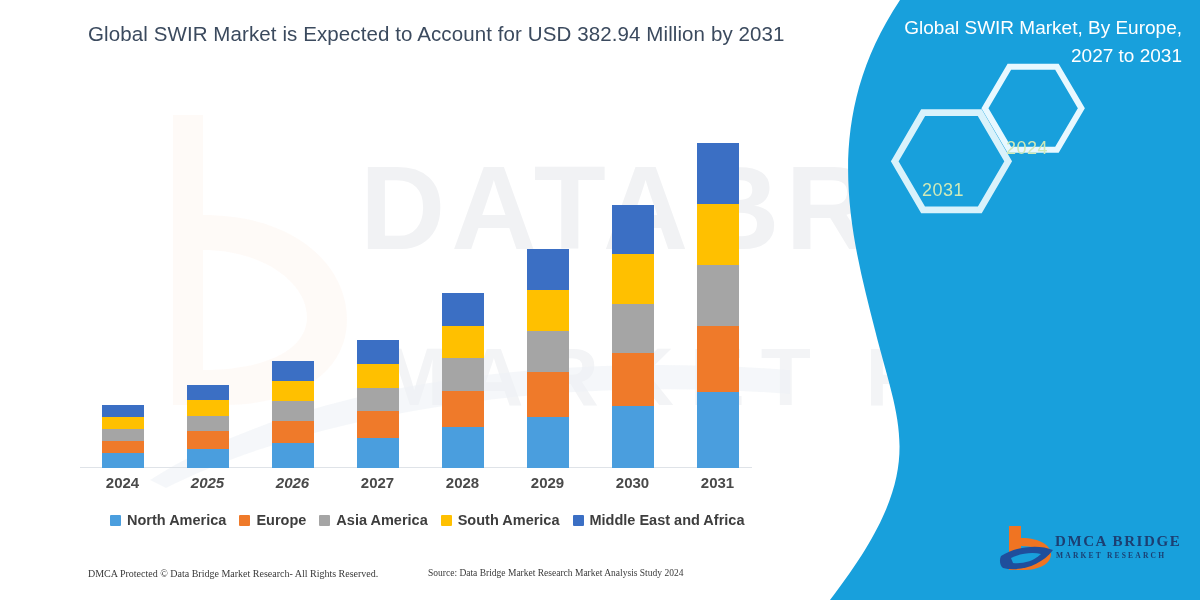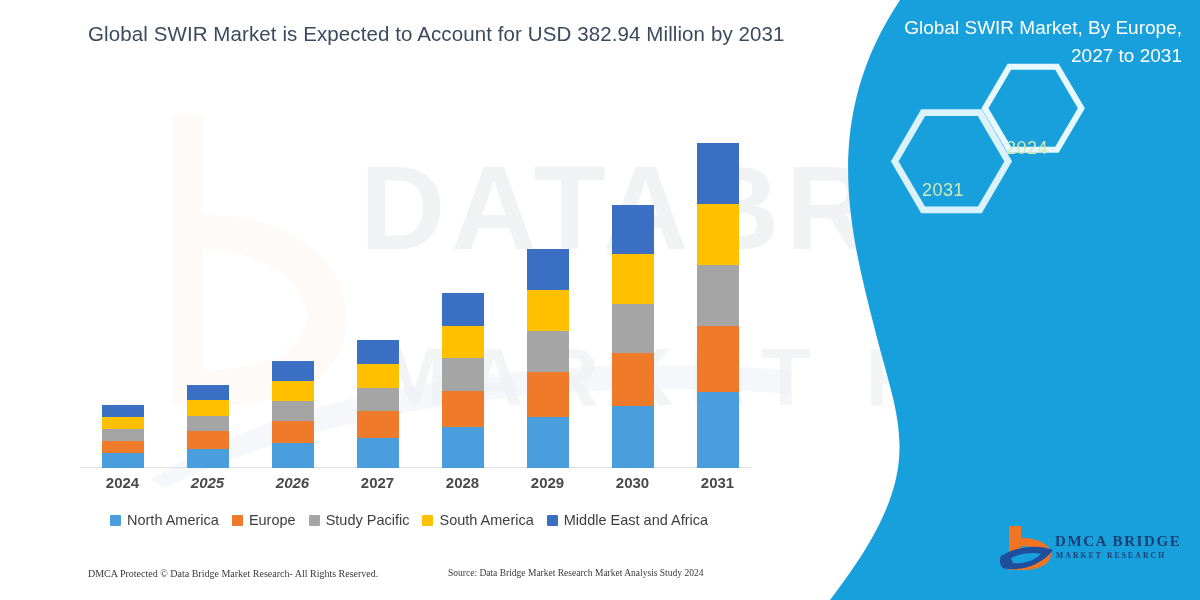--- a/index.html
+++ b/index.html
@@ -55,30 +55,30 @@
     position:absolute;top:0;width:80px;margin-left:-40px;text-align:center;
     font-size:15px;font-weight:700;color:#4a4a4a;
   }
 
   
   .legend{
     position:absolute;left:110px;top:512px;display:flex;align-items:center;gap:13px;
   }
   .legend-item{display:flex;align-items:center;gap:6px;}
   .legend-swatch{width:11px;height:11px;display:inline-block;border-radius:1px;}
-  .legend-label{font-size:14.5px;font-weight:400;color:#3e3e3e;white-space:nowrap;}
+  .legend-label{font-size:14.5px;font-weight:700;color:#3e3e3e;white-space:nowrap;}
 
   
   .footer-dmca{
     position:absolute;left:88px;top:568px;font-size:10px;color:#3a3a3a;
     font-family:"Liberation Serif", serif;white-space:nowrap;
   }
   .footer-source{
     position:absolute;left:428px;top:568px;font-size:9.5px;color:#3a3a3a;
-    font-family:"Liberation Serif", serif;white-space:nowrap;margin-left:20px;
+    font-family:"Liberation Serif", serif;white-space:nowrap;
   }
 
   
   .panel{
     position:absolute;right:0;top:0;width:420px;height:600px;
     pointer-events:none;
   }
   .panel-content{position:absolute;right:0;top:0;width:420px;height:600px;}
   .panel-title{
     position:absolute;right:18px;top:14px;width:350px;
@@ -194,21 +194,21 @@
       <div class="legend-item">
         <span class="legend-swatch" style="background: rgb(74, 158, 222);"></span>
         <span class="legend-label">North America</span>
       </div>
       <div class="legend-item">
         <span class="legend-swatch" style="background: rgb(239, 122, 42);"></span>
         <span class="legend-label">Europe</span>
       </div>
       <div class="legend-item">
         <span class="legend-swatch" style="background: rgb(165, 165, 165);"></span>
-        <span class="legend-label">Study Pacific</span>
+        <span class="legend-label">Asia America</span>
       </div>
       <div class="legend-item">
         <span class="legend-swatch" style="background: rgb(255, 192, 0);"></span>
         <span class="legend-label">South America</span>
       </div>
       <div class="legend-item">
         <span class="legend-swatch" style="background: rgb(59, 111, 196);"></span>
         <span class="legend-label">Middle East and Africa</span>
       </div>
     </div>

